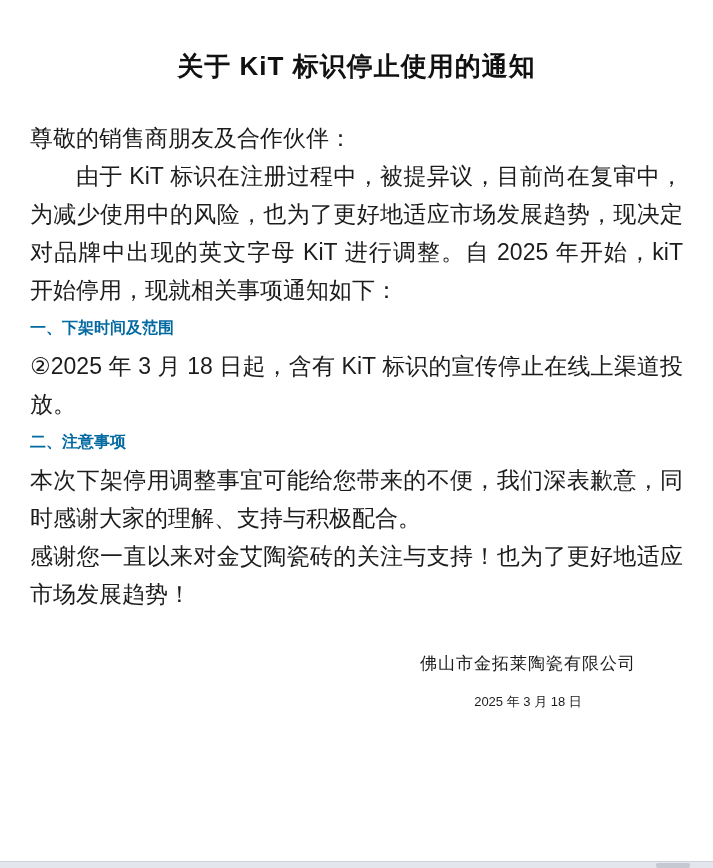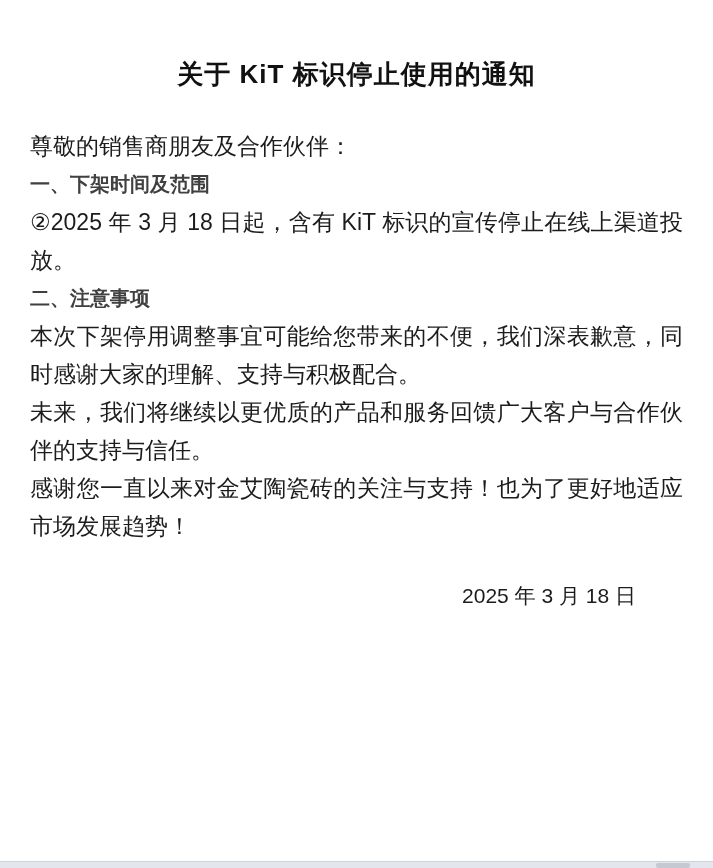--- a/index.html
+++ b/index.html
@@ -9,21 +9,21 @@
   body {
     width: 713px;
     height: 868px;
     background: #ffffff;
     position: relative;
     overflow: hidden;
     font-family: "Liberation Sans", "Liberation Serif", "DejaVu Sans", sans-serif;
     color: #1c1c1c;
   }
   .page {
-    padding: 40px 30px 0 30px;
+    padding: 32px 30px 0 30px;
     box-sizing: border-box;
   }
   .doc-title {
     text-align: center;
     font-size: 26px;
     font-weight: bold;
     line-height: 34px;
     margin-bottom: 36px;
     color: #111111;
     letter-spacing: 1px;
@@ -31,37 +31,37 @@
   .line, .para {
     font-size: 23px;
     line-height: 38px;
     margin: 0;
     text-align: justify;
   }
   .para-indent {
     text-indent: 2em;
   }
   .section-heading {
-    font-size: 20px;
+    font-size: 16px;
     line-height: 38px;
     font-weight: bold;
-    color: #404040;
+    color: #0369a1;
   }
   .signature-block {
     width: fit-content;
     margin: 32px 47px 0 auto;
     text-align: center;
   }
   .signature-company {
     font-size: 17px;
     line-height: 38px;
     letter-spacing: 1px;
   }
   .signature-date {
-    font-size: 21px;
+    font-size: 13px;
     line-height: 38px;
   }
   .bottom-scrollbar {
     position: absolute;
     left: 0;
     bottom: 0;
     width: 713px;
     height: 7px;
     background: #e3e6ec;
     border-top: 1px solid #ced2da;
@@ -79,36 +79,37 @@
 </style>
 </head>
 <body>
 
 <div class="page">
 
   <h1 class="doc-title">关于 KiT 标识停止使用的通知</h1>
 
   <div class="line">尊敬的销售商朋友及合作伙伴：</div>
 
+  <p class="para para-indent">由于 KiT 标识在注册过程中，被提异议，目前尚在复审中，为减少使用中的风险，也为了更好地适应市场发展趋势，现决定对品牌中出现的英文字母 KiT 进行调整。自 2025 年开始，kiT 开始停用，现就相关事项通知如下：</p>
 
   <div class="section-heading">一、下架时间及范围</div>
 
 
   <div class="line">②2025 年 3 月 18 日起，含有 KiT 标识的宣传停止在线上渠道投放。</div>
 
   <div class="section-heading">二、注意事项</div>
 
 
   <p class="para">本次下架停用调整事宜可能给您带来的不便，我们深表歉意，同时感谢大家的理解、支持与积极配合。</p>
 
-  <p class="para">未来，我们将继续以更优质的产品和服务回馈广大客户与合作伙伴的支持与信任。</p>
 
   <p class="para">感谢您一直以来对金艾陶瓷砖的关注与支持！也为了更好地适应市场发展趋势！</p>
 
   <div class="signature-block">
+    <div class="signature-company">佛山市金拓莱陶瓷有限公司</div>
     <div class="signature-date">2025 年 3 月 18 日</div>
   </div>
 
 </div>
 
 <div class="bottom-scrollbar">
   <div class="bottom-scrollbar-thumb"></div>
 </div>
 
 </body></html>

